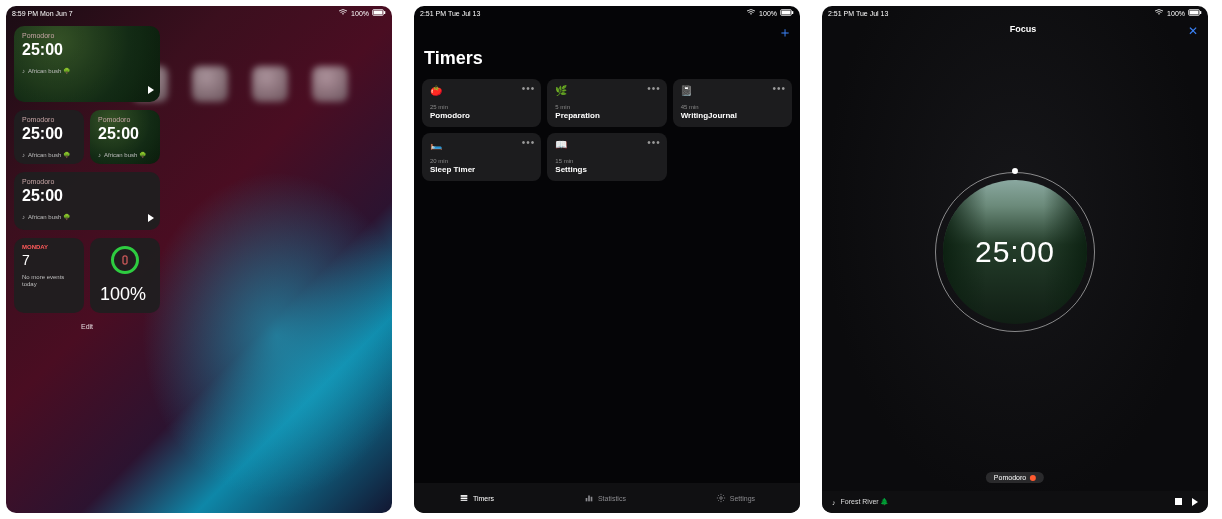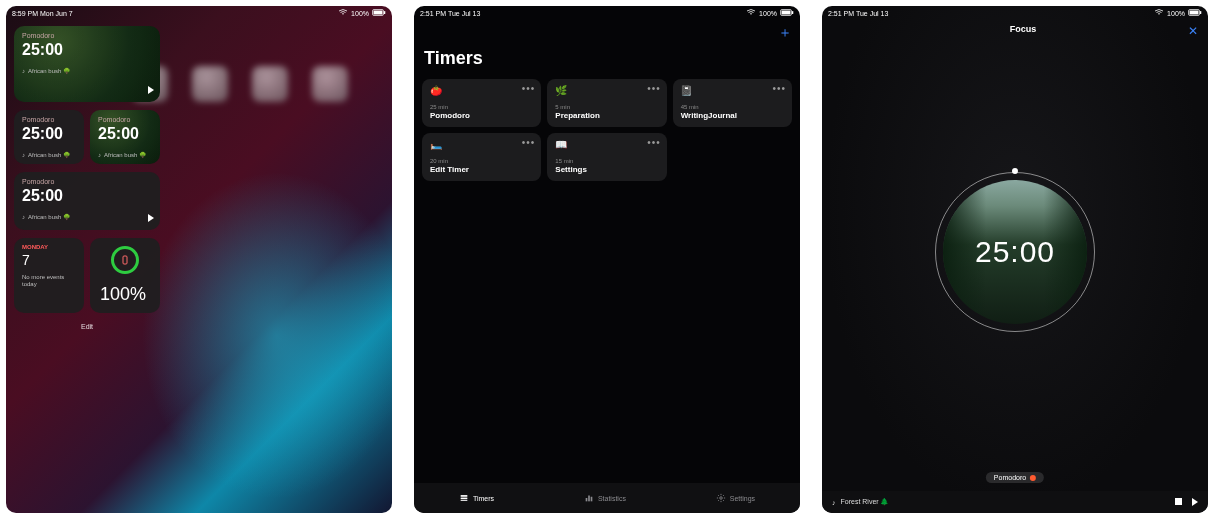--- a/index.html
+++ b/index.html
@@ -286,21 +286,21 @@
     <div class="card">
       <span class="emoji">📓</span>
       <span class="card-more">•••</span>
       <div class="dur">45 min</div>
       <div class="cname">WritingJournal</div>
     </div>
     <div class="card">
       <span class="emoji">🛏️</span>
       <span class="card-more">•••</span>
       <div class="dur">20 min</div>
-      <div class="cname">Edit Timer</div>
+      <div class="cname">Sleep Timer</div>
     </div>
     <div class="card">
       <span class="emoji">📖</span>
       <span class="card-more">•••</span>
       <div class="dur">15 min</div>
       <div class="cname">Settings</div>
     </div>
   </div>
 
   <div class="tabbar">

